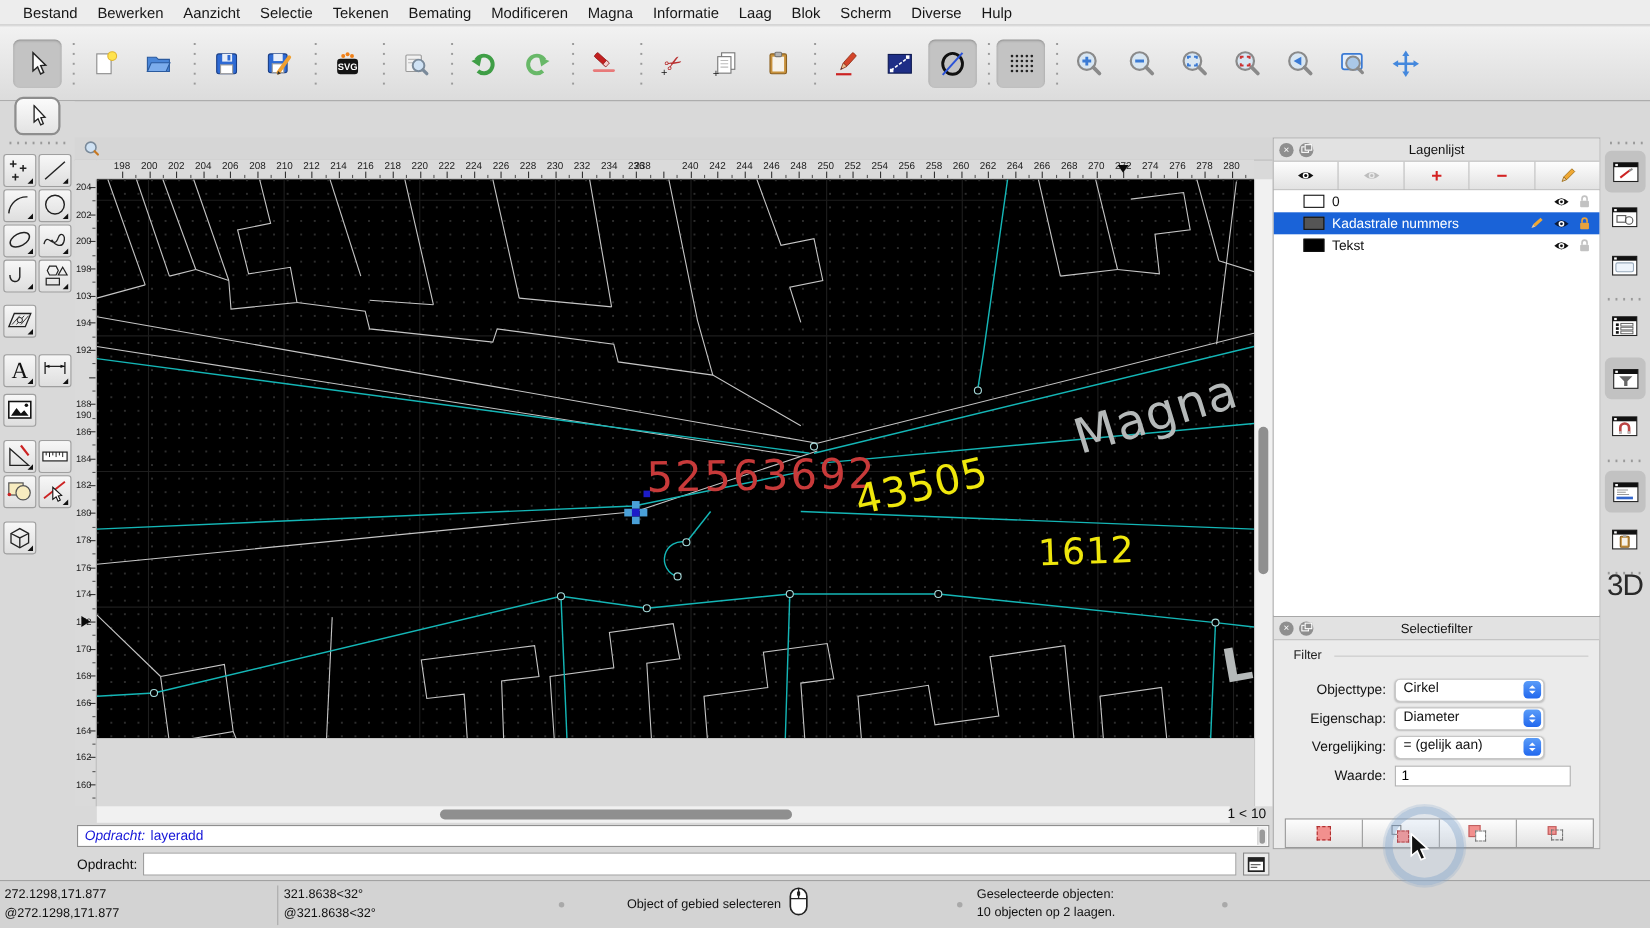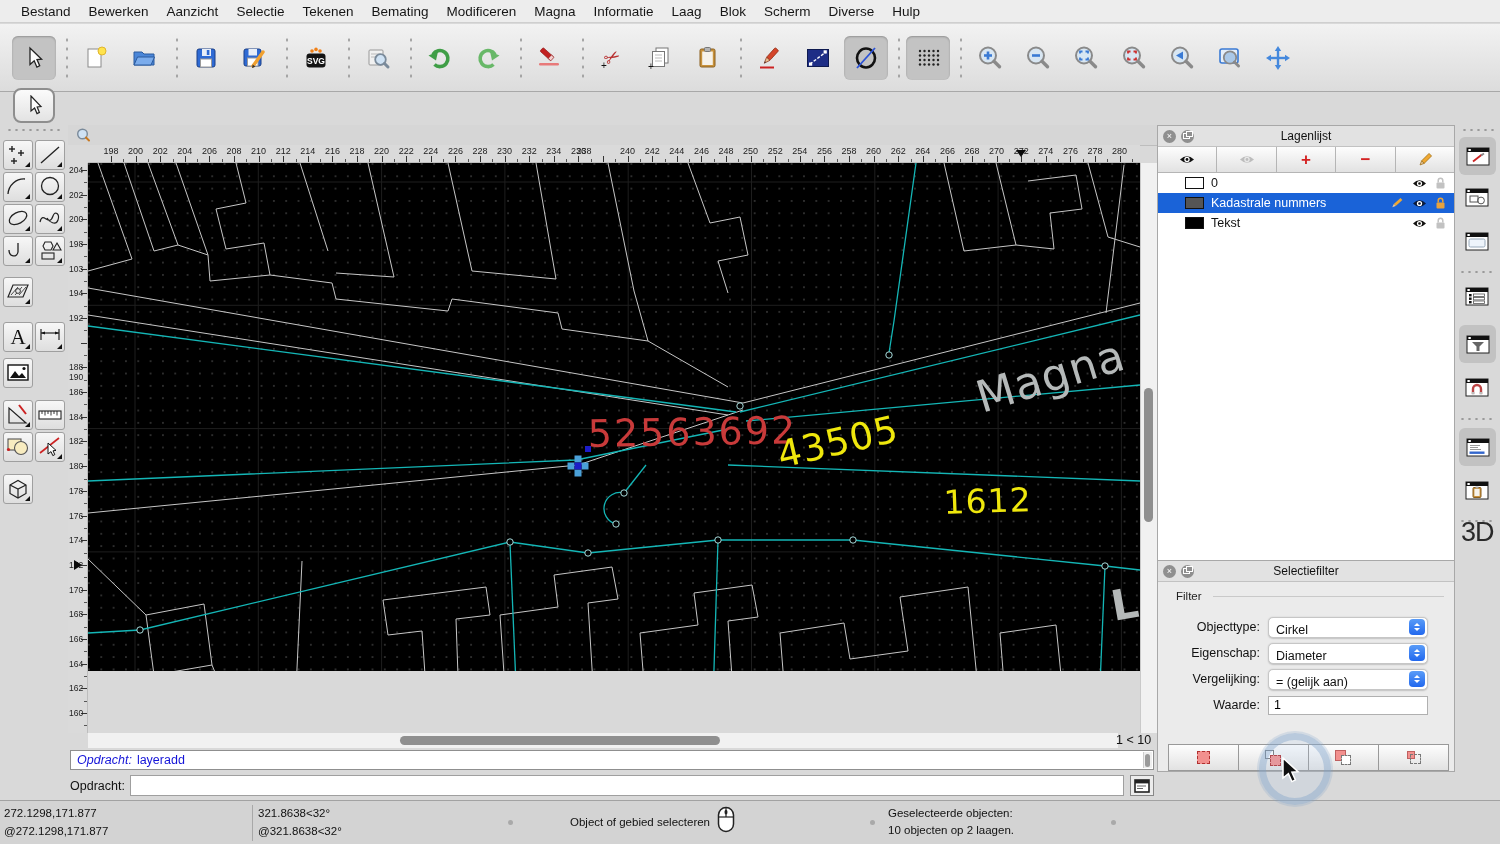--- a/index.html
+++ b/index.html
@@ -107,22 +107,22 @@
   .swatch{width:17px;height:10px;border:1px solid #111;margin:0 7px 0 27px;flex:0 0 auto;}
   .lrow .grow{flex:1;}
   .licon{margin-right:8px;flex:0 0 auto;display:flex;}
   .redtxt{color:#d42222;font-weight:700;font-size:17px;}
   #filter-panel{left:1157px;top:560px;width:298px;height:212px;}
   #filter-body{position:relative;height:calc(100% - 20px);}
   #filter-legend{position:absolute;left:18px;top:8px;font-size:11.5px;color:#222;}
   #filter-line{position:absolute;left:55px;right:10px;top:14px;border-top:1px solid #c9c9c9;}
   .frow{position:absolute;left:0;width:100%;height:22px;display:flex;align-items:center;}
   .frow .flabel{width:102px;text-align:right;font-size:12.5px;color:#111;margin-right:8px;}
-  .fselect{width:160px;height:21px;background:#fff;border:1px solid #c6c6c6;border-radius:5px;
-           box-shadow:0 .5px 1.5px rgba(0,0,0,.18);display:flex;align-items:flex-end;
+  .fselect{width:136px;height:21px;background:#fff;border:1px solid #c6c6c6;border-radius:5px;
+           box-shadow:0 .5px 1.5px rgba(0,0,0,.18);display:flex;align-items:flex-start;
            font-size:12.5px;color:#111;padding-left:7px;box-sizing:border-box;position:relative;}
   .stepper{position:absolute;right:2px;top:1.5px;width:16px;height:16px;border-radius:4px;
            background:linear-gradient(#5a9cf8,#2268ee);display:flex;flex-direction:column;
            align-items:center;justify-content:center;}
   .stepper b{width:0;height:0;border:3px solid transparent;display:block;}
   .stepper b.up{border-bottom:3.5px solid #fff;margin-bottom:1.5px;}
   .stepper b.dn{border-top:3.5px solid #fff;}
   .finput{width:160px;height:19px;border:1px solid #b0b0b0;background:#fff;font-size:12.5px;
           padding:0 5px;box-sizing:border-box;outline:none;font-family:"Liberation Sans",sans-serif;}
   #selmode{left:1168px;top:744px;width:281px;height:27px;border:1px solid #999;

